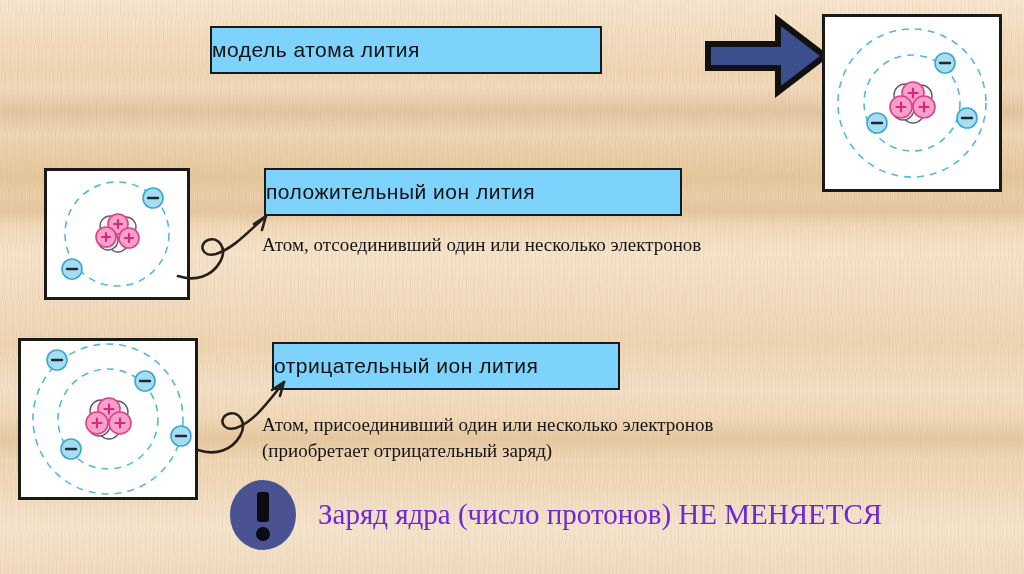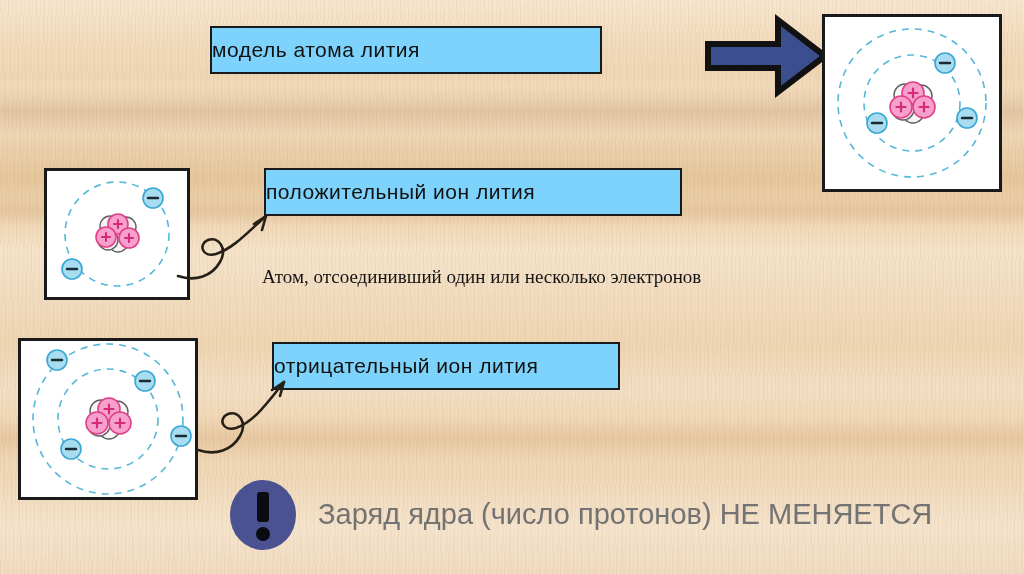--- a/index.html
+++ b/index.html
@@ -46,25 +46,25 @@
   }
   .label-box{
     position:absolute;background:#7dd3fc;border:2px solid #1a1a1a;
     box-sizing:border-box;display:flex;align-items:center;justify-content:flex-start;
     color:#111;letter-spacing:.5px;
   }
   .label-box span{white-space:nowrap;}
   .body-text{
     position:absolute;color:#141414;
     font-family:"Liberation Serif", serif;
-    font-size:19px;line-height:26px;white-space:nowrap;margin-top:32px;
+    font-size:19px;line-height:26px;white-space:nowrap;
   }
   .bottom-note{
-    position:absolute;color:#737373;
-    font-family:Liberation Sans, sans-serif;
+    position:absolute;color:#6d28d9;
+    font-family:Liberation Serif, serif;
     font-size:29px;white-space:nowrap;
   }
   .excl-icon{
     position:absolute;border-radius:50%;
     display:flex;align-items:center;justify-content:center;
   }
   .excl-icon .bar{
     position:absolute;background:#0b0b12;border-radius:3px;
   }
   svg{display:block;overflow:visible;}
@@ -197,20 +197,24 @@
 
   <div class="label-box" style="left:272px;top:342px;width:348px;height:48px;font-size:21px;">
     <span>отрицательный ион лития</span>
   </div>
 
   <svg style="position:absolute;left:196px;top:372px;" width="110" height="86" viewBox="0 0 110 86">
     <path d="M2 78 C20 84 36 78 44 64 C52 50 42 38 32 42 C22 46 26 60 40 56 C58 50 72 30 88 10" fill="none" stroke="#262017" stroke-width="2.6" stroke-linecap="round"></path>
     <path d="M88 10 L76 18 M88 10 L84 24" fill="none" stroke="#262017" stroke-width="2.6" stroke-linecap="round"></path>
   </svg>
 
+  <div class="body-text" style="left:262px;top:412px;">
+    <div>Атом, присоединивший один или несколько электронов</div>
+    <div>(приобретает отрицательный заряд)</div>
+  </div>
 
   <div class="excl-icon" style="left:230px;top:480px;width:66px;height:70px;background:#4a5291;">
     <div class="bar" style="left:27px;top:12px;width:12px;height:30px;"></div>
     <div class="bar" style="left:26px;top:47px;width:14px;height:14px;border-radius:50%;"></div>
   </div>
 
   <div class="bottom-note" style="left:318px;top:498px;">Заряд ядра (число протонов) НЕ МЕНЯЕТСЯ</div>
 
 </div>
 

